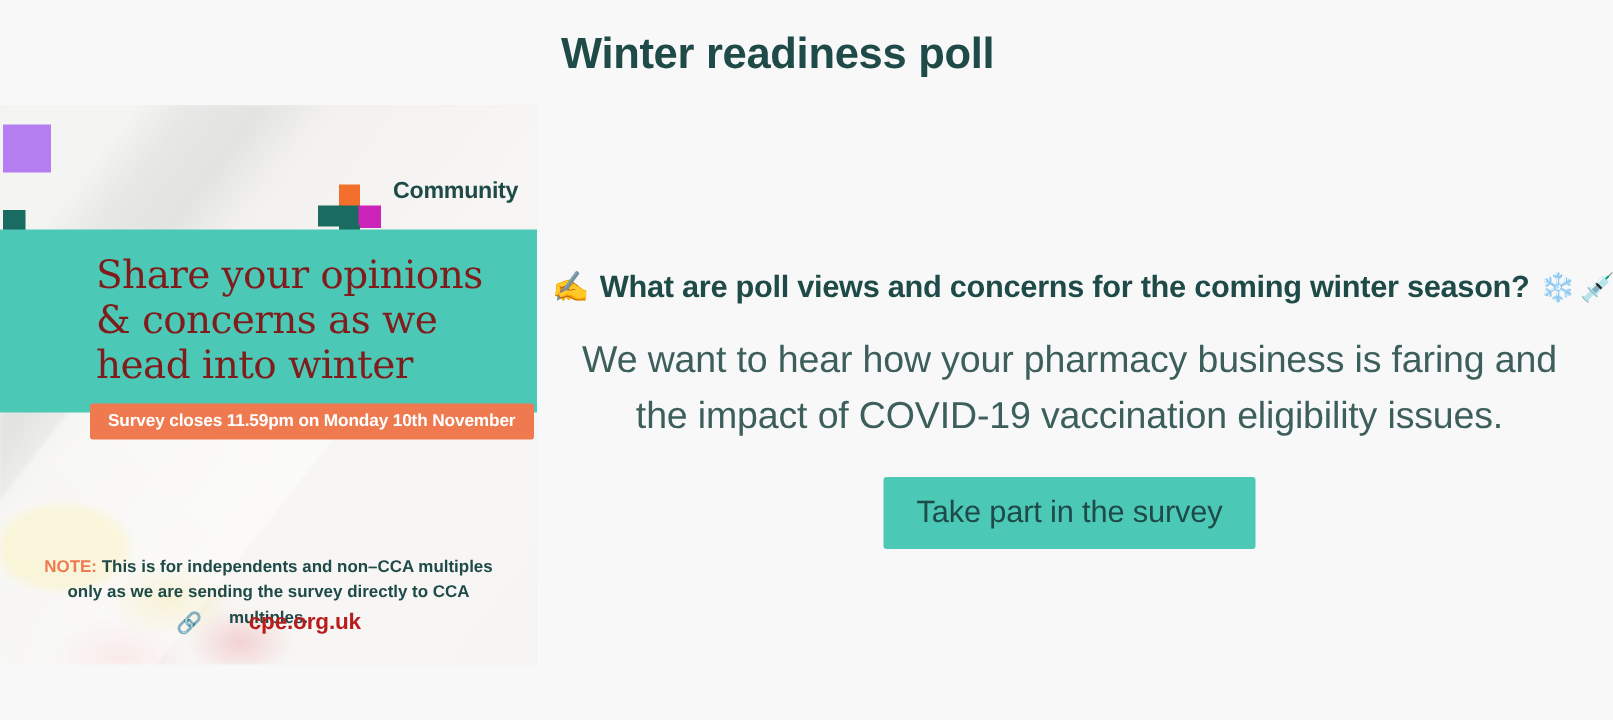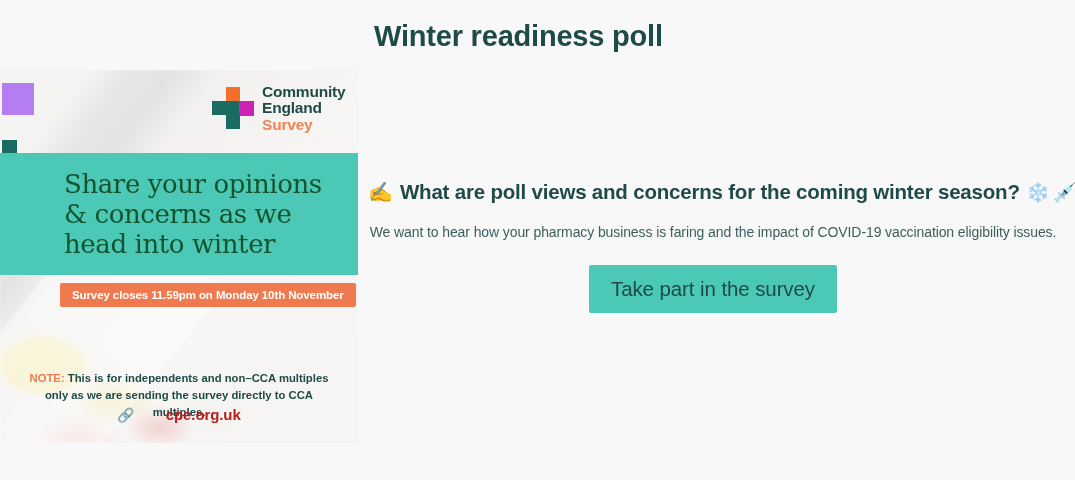--- a/index.html
+++ b/index.html
@@ -109,55 +109,56 @@
   .lc-center  { left: 14px; top: 14px; width: 14px; height: 14px; background: #1a6b62; }
   .lc-right   { left: 27px; top: 14px; width: 15px; height: 15px; background: #cc23b8; }
   .lc-bottom  { left: 14px; top: 27px; width: 14px; height: 15px; background: #1a6b62; }
 
   .logo-text { line-height: 1.05; }
   .logo-line1, .logo-line2 {
     font-size: 15.5px;
     font-weight: bold;
     color: #1e4a47;
     letter-spacing: -0.2px;
+    margin-top: 36px;
   }
   .logo-line3 {
     font-size: 15.5px;
     font-weight: bold;
     color: #f2834f;
     letter-spacing: -0.2px;
   }
 
   
   .promo-band {
     position: absolute;
     left: 0px;
     top: 83px;
     width: 358px;
     height: 122px;
     background: #4cc8b6;
     display: flex;
     align-items: center;
   }
   .promo-band-text {
-    color: #14532d;
+    color: #7f1d1d;
     font-family: "DejaVu Serif", serif;
     font-size: 26px;
     font-weight: normal;
     line-height: 1.16;
     padding-left: 64px;
     padding-right: 8px;
     letter-spacing: -0.4px;
   }
 
   
   .deadline-ribbon {
     position: absolute;
     left: 60px;
-    top: 213px;
+    top: 199px;
     height: 24px;
     padding: 0 12px;
     background: #ef7a4f;
     border-radius: 2px;
     display: flex;
     align-items: center;
     justify-content: center;
   }
   .deadline-ribbon-text {
     color: #ffffff;
@@ -227,21 +228,21 @@
   .question-emoji-trail {
     font-size: 19px;
     line-height: 1;
     letter-spacing: 3px;
   }
 
   .body-copy {
     margin-top: 18px;
     width: 690px;
     text-align: center;
-    font-size: 14px;
+    font-size: 25px;
     line-height: 1.48;
     color: #3c5f5c;
     letter-spacing: -0.1px;
   }
 
   .cta-wrap {
     margin-top: 22px;
     width: 690px;
     display: flex;
     justify-content: center;

